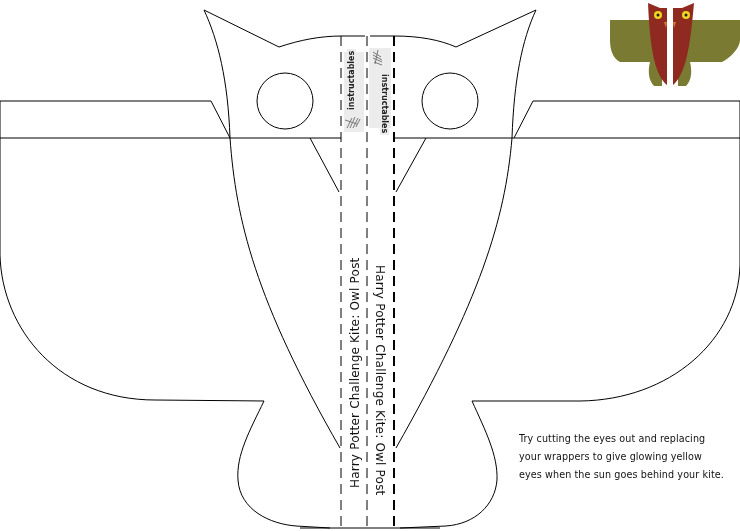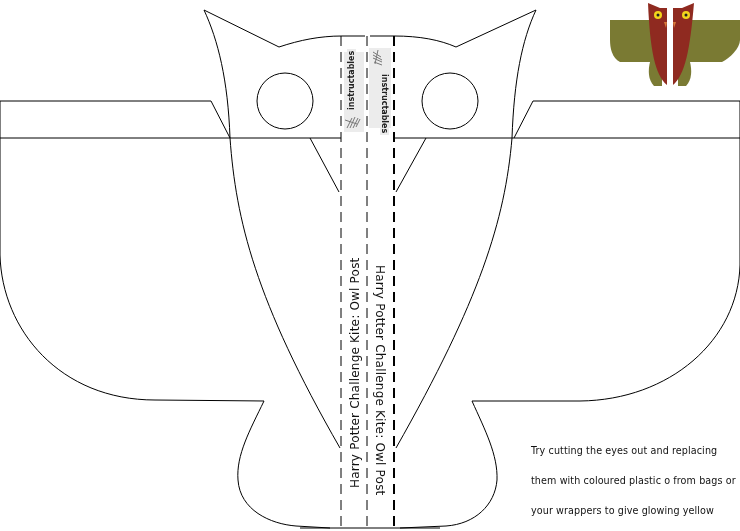--- a/index.html
+++ b/index.html
@@ -30,21 +30,21 @@
       position: absolute;
       left: 515px;
       top: 428px;
       width: 222px;
       font-family: "DejaVu Sans", sans-serif;
       font-size: 9.6px;
       line-height: 14px;
       color: #111;
       letter-spacing: 0.1px;
     }
-    .note p { margin: 16px; white-space: nowrap; }
+    .note p { margin: 4px; white-space: nowrap; }
   </style>
 </head>
 <body>
 
 <div id="stage">
 
   <svg class="template" width="740" height="531" viewBox="0 0 740 531">
     <g fill="none" stroke="#000" stroke-width="1">
 
       <line x1="0" y1="101" x2="211" y2="101"></line>
@@ -106,16 +106,16 @@
   </svg>
 
   <div class="strip-label" style="left:348px; top:488px; transform: rotate(-90deg);">Harry Potter Challenge Kite: Owl Post</div>
   <div class="strip-label" style="left:387px; top:265px; transform: rotate(90deg);">Harry Potter Challenge Kite: Owl Post</div>
 
   <div class="brand-label" style="left:347px; top:112px; transform: rotate(-90deg);">instructables</div>
   <div class="brand-label" style="left:389px; top:72px; transform: rotate(90deg);">instructables</div>
 
   <div class="note">
     <p>Try cutting the eyes out and replacing</p>
-    <p>them with coloured plastic o from bags or</p>
     <p>your wrappers to give glowing yellow</p>
+    <p>eyes when the sun goes behind your kite.</p>
   </div>
 </div>
 
 </body></html>

